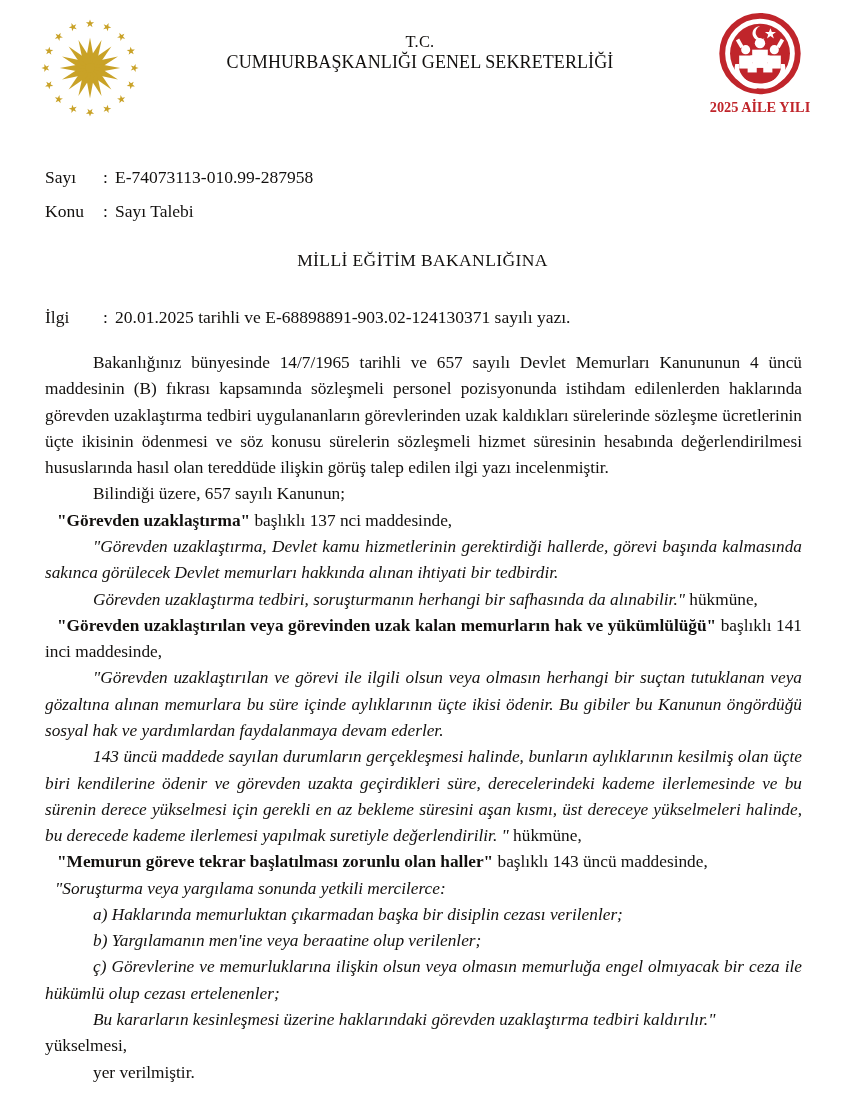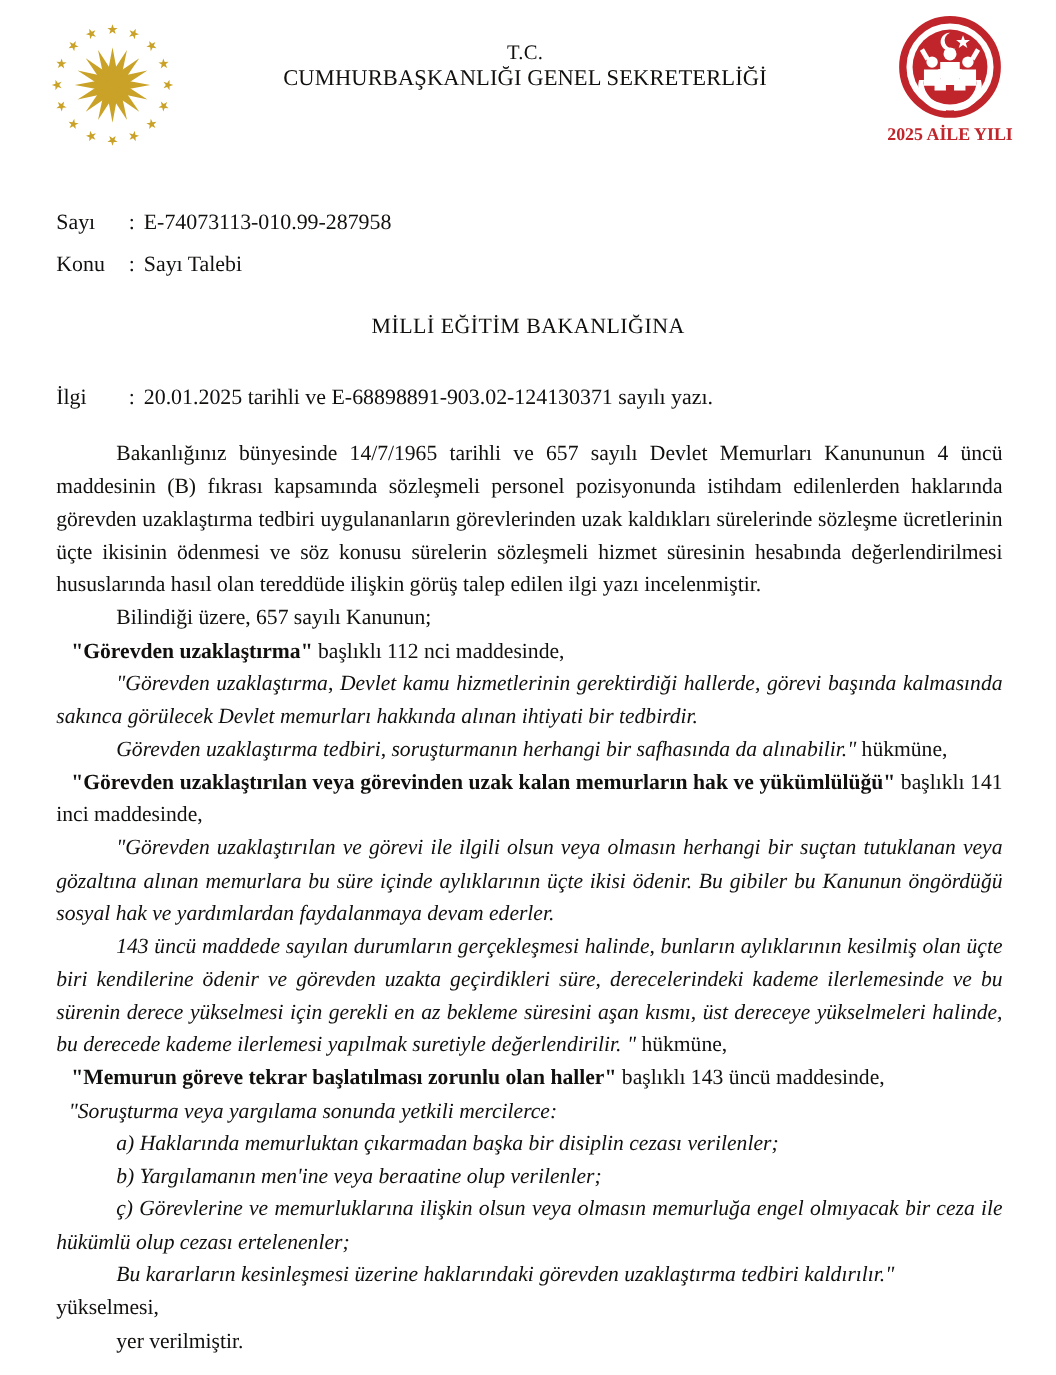--- a/index.html
+++ b/index.html
@@ -270,21 +270,21 @@
   <span class="ref-label">İlgi</span><span class="ref-colon">:</span><span>20.01.2025 tarihli ve E-68898891-903.02-124130371 sayılı yazı.</span>
 </div>
 
 <div class="body-text">
 
   <p>Bakanlığınız bünyesinde 14/7/1965 tarihli ve 657 sayılı Devlet Memurları Kanununun 4 üncü maddesinin (B) fıkrası kapsamında sözleşmeli personel pozisyonunda istihdam edilenlerden haklarında görevden uzaklaştırma tedbiri uygulananların görevlerinden uzak kaldıkları sürelerinde sözleşme ücretlerinin üçte ikisinin ödenmesi ve söz konusu sürelerin sözleşmeli hizmet süresinin hesabında değerlendirilmesi hususlarında hasıl olan tereddüde ilişkin görüş talep edilen ilgi yazı incelenmiştir.</p>
 
   <p>Bilindiği üzere, 657 sayılı Kanunun;</p>
 
   <p class="hang">
-    <span style="display:inline-block;width:12px;"></span><b>"Görevden uzaklaştırma"</b><span> başlıklı 112 nci maddesinde,</span>
+    <span style="display:inline-block;width:12px;"></span><b>"Görevden uzaklaştırma"</b><span> başlıklı 137 nci maddesinde,</span>
   </p>
 
   <p class="italic">"Görevden uzaklaştırma, Devlet kamu hizmetlerinin gerektirdiği hallerde, görevi başında kalmasında sakınca görülecek Devlet memurları hakkında alınan ihtiyati bir tedbirdir.</p>
 
   <p>
     <i>Görevden uzaklaştırma tedbiri, soruşturmanın herhangi bir safhasında da alınabilir."</i><span> hükmüne,</span>
   </p>
 
   <p class="hang">
     <span style="display:inline-block;width:12px;"></span><b>"Görevden uzaklaştırılan veya görevinden uzak kalan memurların hak ve yükümlülüğü"</b> <span>başlıklı 141 inci maddesinde,</span>

